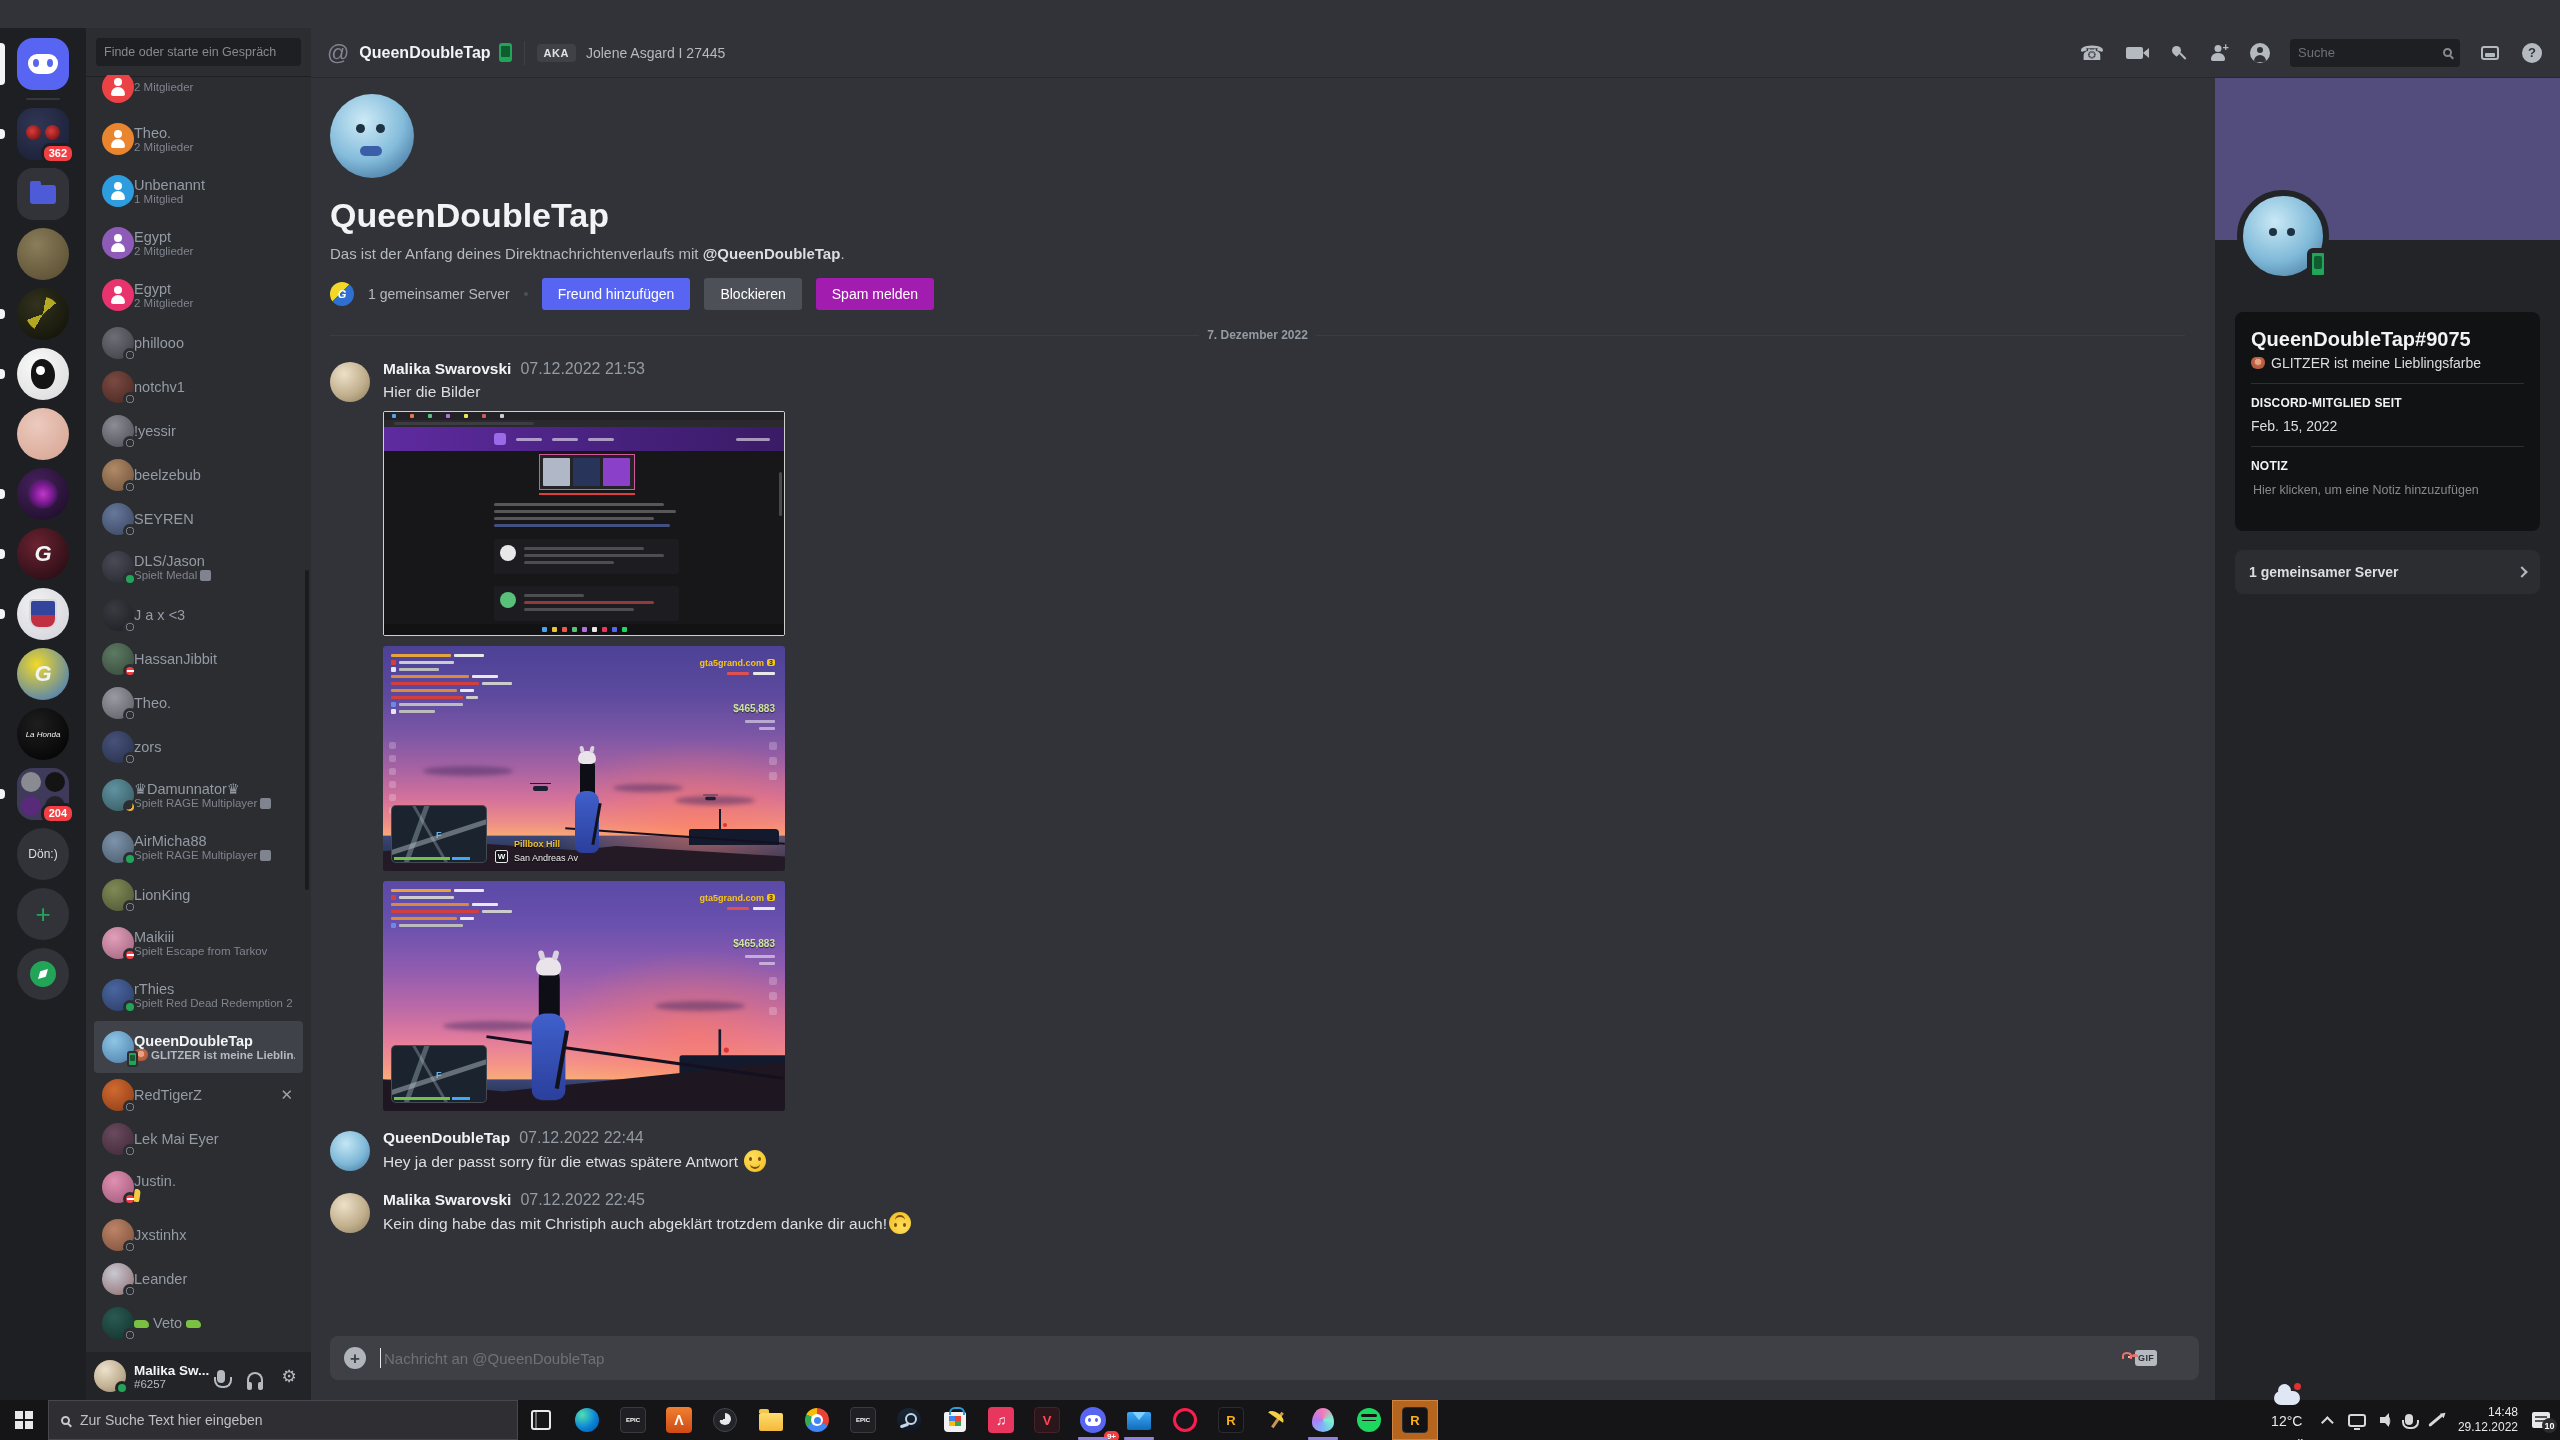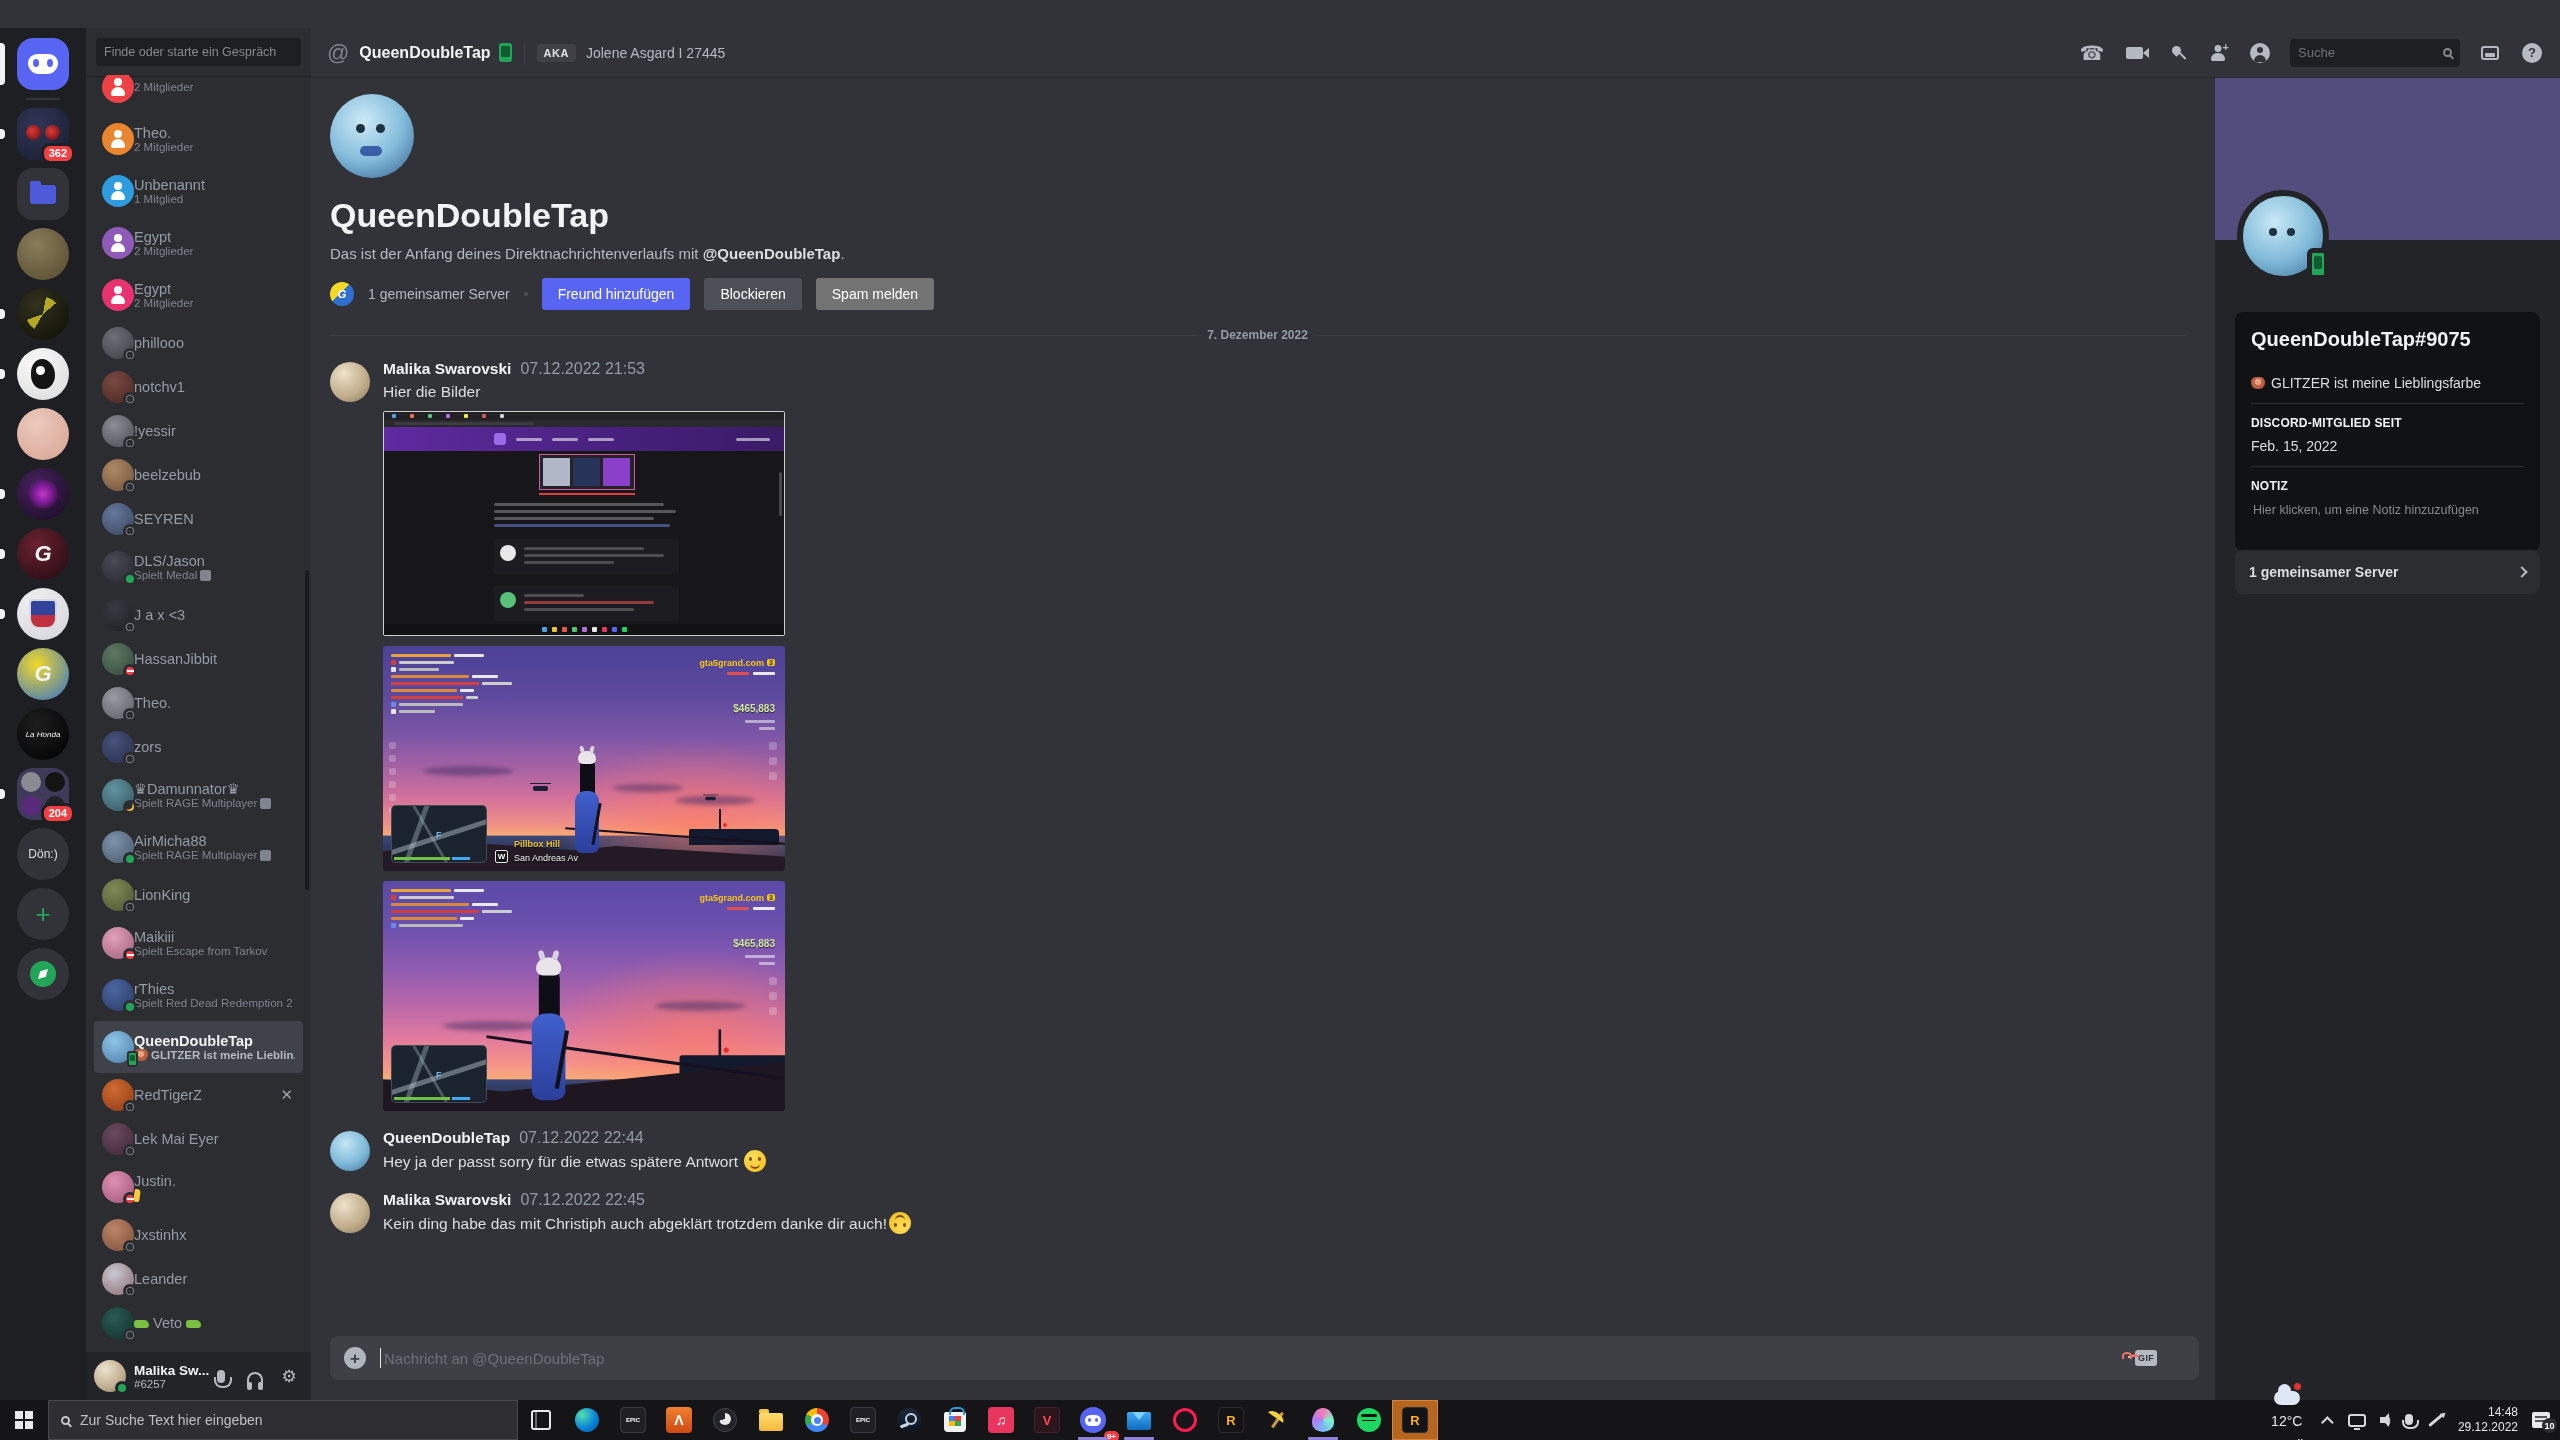--- a/index.html
+++ b/index.html
@@ -144,21 +144,21 @@
   .intro-title { color:#f2f3f5; font-size:34px; font-weight:bold; margin-top:18px; }
   .intro-desc { color:#b5bac1; font-size:15px; margin-top:10px; }
   .intro-desc b { color:#dbdee1; }
   .intro-row { display:flex; align-items:center; gap:14px; margin-top:16px; }
   .mutual-ic { width:24px; height:24px; border-radius:50%; background:linear-gradient(135deg,#f2d928 45%, #2f6fd0 45%); display:flex; align-items:center; justify-content:center; color:#fff; font-size:11px; font-weight:bold; font-style:italic; }
   .mutual-txt { color:#b5bac1; font-size:14px; }
   .introdot { width:4px; height:4px; border-radius:50%; background:#4e5058; }
   .ibtn { height:32px; border-radius:3px; padding:0 16px; font-size:14px; font-weight:500; color:#fff; display:flex; align-items:center; border:none; font-family:inherit; }
   .ibtn.primary { background:#5865f2; }
   .ibtn.secondary { background:#4e5058; }
-  .ibtn.danger { background:#737373;text-align:right; }
+  .ibtn.danger { background:#a21caf;text-align:right; }
   .date-div { display:flex; align-items:center; margin:18px 14px 4px 0; }
   .date-div::before,.date-div::after { content:""; flex:1; height:1px; background:#3b3d42; }
   .date-div span { color:#949ba4; font-size:12px; font-weight:bold; padding:0 8px; }
 
   .msg { display:flex; gap:13px; margin-top:18px; }
   .msg-av { width:40px; height:40px; border-radius:50%; flex:none; margin-top:2px; }
   .av-malika { background:radial-gradient(circle at 35% 30%, #ece0c8, #c2b08e 55%, #8a7a5c); }
   .av-queen { background:radial-gradient(circle at 40% 32%, #c4e6f4, #7fb9d8 55%, #3e6e96); }
   .msg-head { display:flex; align-items:baseline; gap:9px; }
   .msg-author { color:#f2f3f5; font-size:15.5px; font-weight:bold; }
@@ -262,21 +262,21 @@
 
   
   .profile { position:absolute; right:0; top:50px; width:345px; bottom:0; background:#232428; overflow:hidden; }
   .p-banner { height:162px; }
   .p-av-wrap { position:absolute; left:22px; top:112px; width:92px; height:92px; border-radius:50%; border:6px solid #232428; background:radial-gradient(circle at 40% 32%, #c9e8f5, #7fb9d8 55%, #3e6e96); }
   .p-av-wrap::before { content:""; position:absolute; left:26px; top:32px; width:8px; height:8px; background:#1d3242; border-radius:50%; box-shadow:18px 0 0 #1d3242; }
   .p-phone { position:absolute; right:-6px; bottom:-4px; width:22px; height:32px; background:#23a559; border-radius:6px; border:5px solid #232428; }
   .p-phone::before { content:""; position:absolute; left:2px; right:2px; top:3px; bottom:6px; background:#0f5c30; border-radius:2px; }
   .p-card { position:absolute; left:20px; top:234px; width:305px; background:#111214; border-radius:8px; padding:16px; }
   .p-username { color:#f2f3f5; font-size:20px; font-weight:bold; }
-  .p-status { display:flex; align-items:center; gap:6px; color:#dbdee1; font-size:14px; margin-top:24px; }
+  .p-status { display:flex; align-items:center; gap:6px; color:#dbdee1; font-size:14px; margin-top:4px; }
   .p-hr { height:1px; background:#2e2f34; margin:12px 0; }
   .p-label { color:#f2f3f5; font-size:12px; font-weight:bold; letter-spacing:.2px; }
   .p-value { color:#dbdee1; font-size:14px; margin-top:8px; }
   .p-note { color:#87898c; font-size:12.5px; margin-top:8px; padding:2px; min-height:34px; }
   .p-mutual { position:absolute; left:20px; top:472px; width:305px; height:44px; background:#2b2d31; border-radius:8px; display:flex; align-items:center; padding:0 14px; color:#dbdee1; font-size:14px; font-weight:bold; }
   .chev { margin-left:auto; width:8px; height:8px; border-right:2px solid #b5bac1; border-top:2px solid #b5bac1; transform:rotate(45deg); }
 
   
   .taskbar { position:absolute; left:0; bottom:0; width:2560px; height:40px; background:#151518; display:flex; align-items:stretch; z-index:10; }
   .tb-start { width:48px; display:flex; align-items:center; justify-content:center; }

